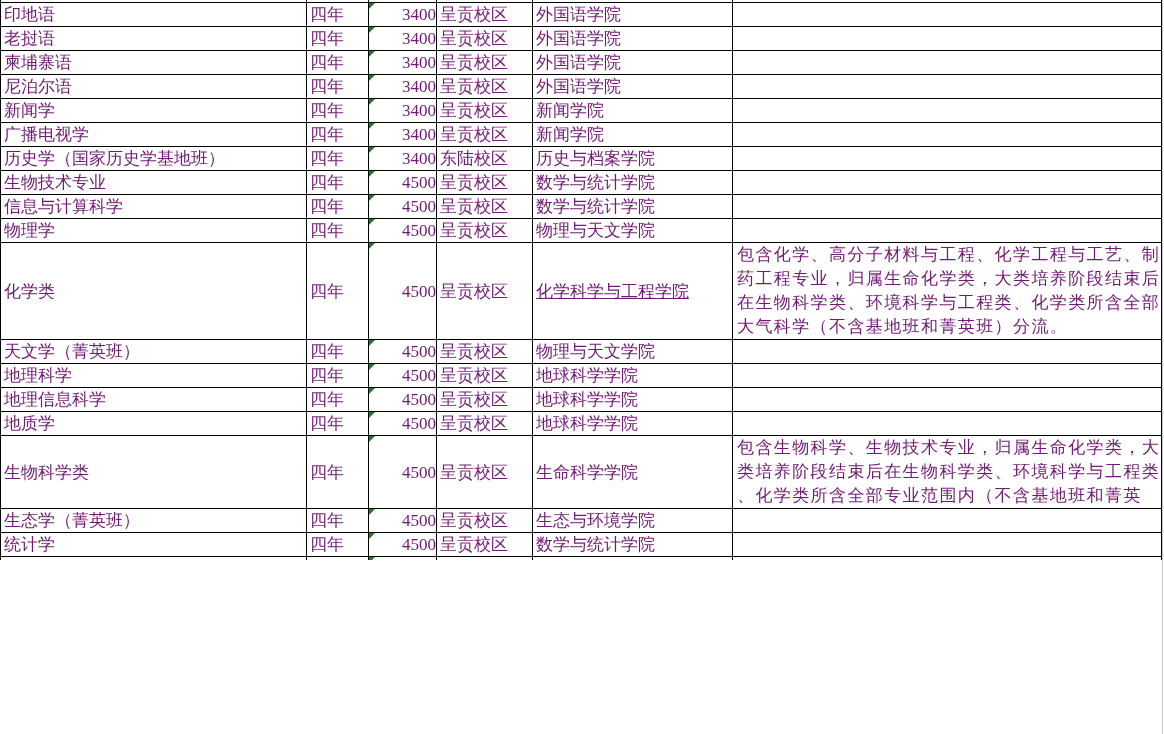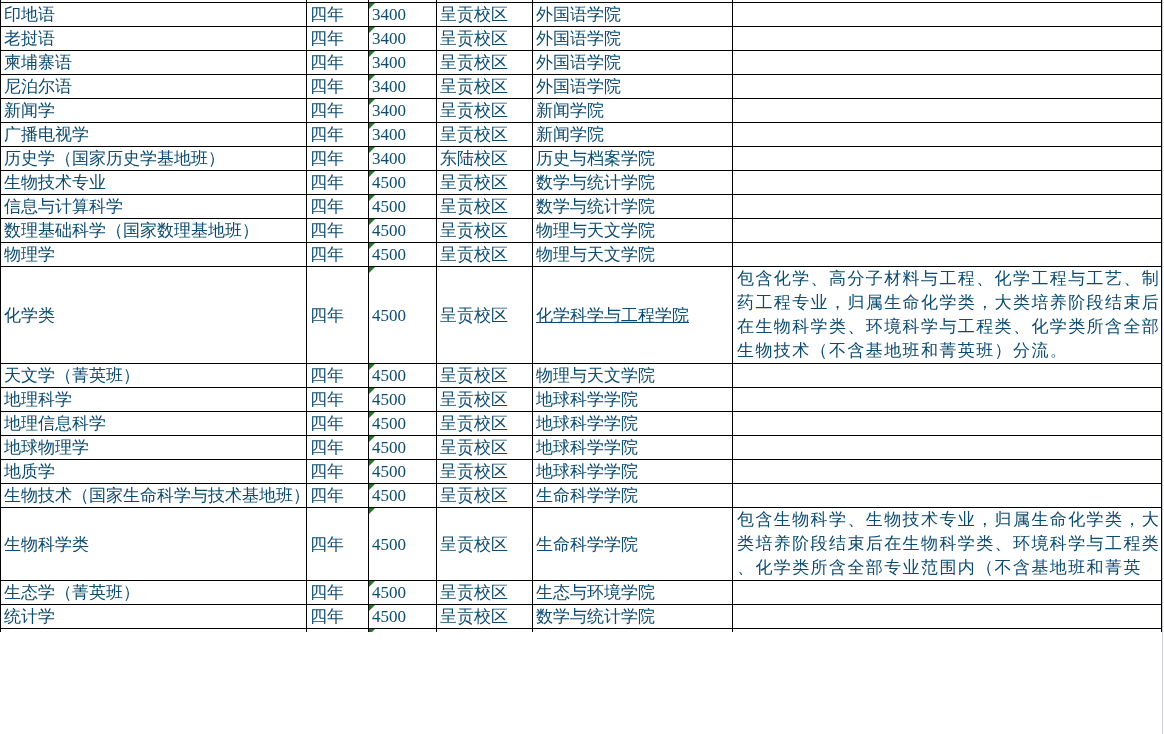--- a/index.html
+++ b/index.html
@@ -8,21 +8,21 @@
     background: #ffffff;
     width: 1164px;
     height: 734px;
     overflow: hidden;
   }
   .sheet {
     position: relative;
     width: 1164px;
     height: 734px;
     font-family: "Liberation Serif", "DejaVu Serif", serif;
-    color: #0c4a6e;
+    color: #701a75;
   }
   table.majors {
     position: absolute;
     top: 0;
     left: 0;
     border-collapse: collapse;
     table-layout: fixed;
     width: 1161px;
     border-top: hidden;
     border-bottom: hidden;
@@ -30,21 +30,21 @@
   td {
     border: 1px solid #000000;
     padding: 0 0 0 3px;
     font-size: 17px;
     line-height: 23px;
     height: 23px;
     vertical-align: middle;
     white-space: nowrap;
     overflow: hidden;
   }
-  td.c-tuition { position: relative; }
+  td.c-tuition { position: relative; text-align: right; }
   td.c-note {
     vertical-align: top;
     padding: 0 0 0 4px;
   }
   .note-line {
     line-height: 24px;
     letter-spacing: 1.4px;
     white-space: nowrap;
     overflow: hidden;
   }
@@ -162,46 +162,38 @@
   </tr>
         <tr>
     <td class="c-major"><span>信息与计算科学</span></td>
     <td class="c-duration"><span>四年</span></td>
     <td class="c-tuition"><span class="flag"></span><span>4500</span></td>
     <td class="c-campus"><span>呈贡校区</span></td>
     <td class="c-college"><span>数学与统计学院</span></td>
     <td class="c-note"></td>
   </tr>
         <tr>
-    <td class="c-major"><span>数理基础科学（国家数理基地班）</span></td>
-    <td class="c-duration"><span>四年</span></td>
-    <td class="c-tuition"><span class="flag"></span><span>4500</span></td>
-    <td class="c-campus"><span>呈贡校区</span></td>
-    <td class="c-college"><span>物理与天文学院</span></td>
-    <td class="c-note"></td>
-  </tr>
-        <tr>
     <td class="c-major"><span>物理学</span></td>
     <td class="c-duration"><span>四年</span></td>
     <td class="c-tuition"><span class="flag"></span><span>4500</span></td>
     <td class="c-campus"><span>呈贡校区</span></td>
     <td class="c-college"><span>物理与天文学院</span></td>
     <td class="c-note"></td>
   </tr>
         <tr>
     <td class="c-major" style="height: 96px;"><span>化学类</span></td>
     <td class="c-duration" style="height: 96px;"><span>四年</span></td>
     <td class="c-tuition" style="height: 96px;"><span class="flag"></span><span>4500</span></td>
     <td class="c-campus" style="height: 96px;"><span>呈贡校区</span></td>
     <td class="c-college" style="height: 96px; text-decoration: underline;"><span>化学科学与工程学院</span></td>
     <td class="c-note" style="height: 96px;">
             <div class="note-line">包含化学、高分子材料与工程、化学工程与工艺、制</div>
             <div class="note-line">药工程专业，归属生命化学类，大类培养阶段结束后</div>
             <div class="note-line">在生物科学类、环境科学与工程类、化学类所含全部</div>
-            <div class="note-line">生物技术（不含基地班和菁英班）分流。</div>
+            <div class="note-line">大气科学（不含基地班和菁英班）分流。</div>
           </td>
   </tr>
         <tr>
     <td class="c-major"><span>天文学（菁英班）</span></td>
     <td class="c-duration"><span>四年</span></td>
     <td class="c-tuition"><span class="flag"></span><span>4500</span></td>
     <td class="c-campus"><span>呈贡校区</span></td>
     <td class="c-college"><span>物理与天文学院</span></td>
     <td class="c-note"></td>
   </tr>
@@ -215,41 +207,25 @@
   </tr>
         <tr>
     <td class="c-major"><span>地理信息科学</span></td>
     <td class="c-duration"><span>四年</span></td>
     <td class="c-tuition"><span class="flag"></span><span>4500</span></td>
     <td class="c-campus"><span>呈贡校区</span></td>
     <td class="c-college"><span>地球科学学院</span></td>
     <td class="c-note"></td>
   </tr>
         <tr>
-    <td class="c-major"><span>地球物理学</span></td>
+    <td class="c-major"><span>地质学</span></td>
     <td class="c-duration"><span>四年</span></td>
     <td class="c-tuition"><span class="flag"></span><span>4500</span></td>
     <td class="c-campus"><span>呈贡校区</span></td>
     <td class="c-college"><span>地球科学学院</span></td>
-    <td class="c-note"></td>
-  </tr>
-        <tr>
-    <td class="c-major"><span>地质学</span></td>
-    <td class="c-duration"><span>四年</span></td>
-    <td class="c-tuition"><span class="flag"></span><span>4500</span></td>
-    <td class="c-campus"><span>呈贡校区</span></td>
-    <td class="c-college"><span>地球科学学院</span></td>
-    <td class="c-note"></td>
-  </tr>
-        <tr>
-    <td class="c-major"><span>生物技术（国家生命科学与技术基地班）</span></td>
-    <td class="c-duration"><span>四年</span></td>
-    <td class="c-tuition"><span class="flag"></span><span>4500</span></td>
-    <td class="c-campus"><span>呈贡校区</span></td>
-    <td class="c-college"><span>生命科学学院</span></td>
     <td class="c-note"></td>
   </tr>
         <tr>
     <td class="c-major" style="height: 72px;"><span>生物科学类</span></td>
     <td class="c-duration" style="height: 72px;"><span>四年</span></td>
     <td class="c-tuition" style="height: 72px;"><span class="flag"></span><span>4500</span></td>
     <td class="c-campus" style="height: 72px;"><span>呈贡校区</span></td>
     <td class="c-college" style="height: 72px;"><span>生命科学学院</span></td>
     <td class="c-note" style="height: 72px;">
             <div class="note-line">包含生物科学、生物技术专业，归属生命化学类，大</div>

